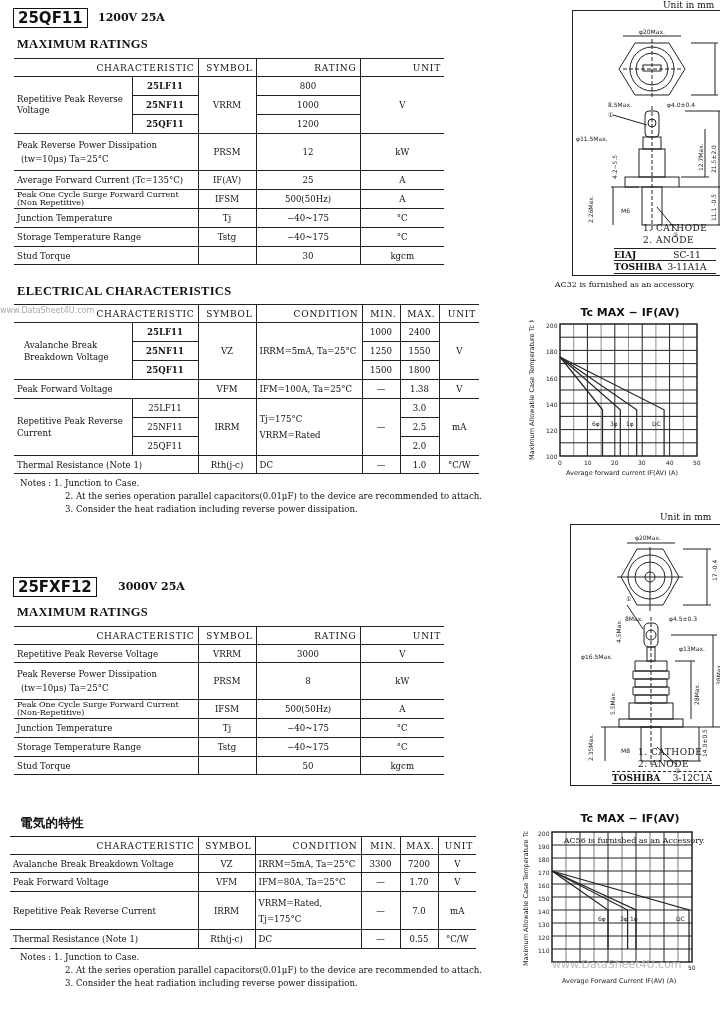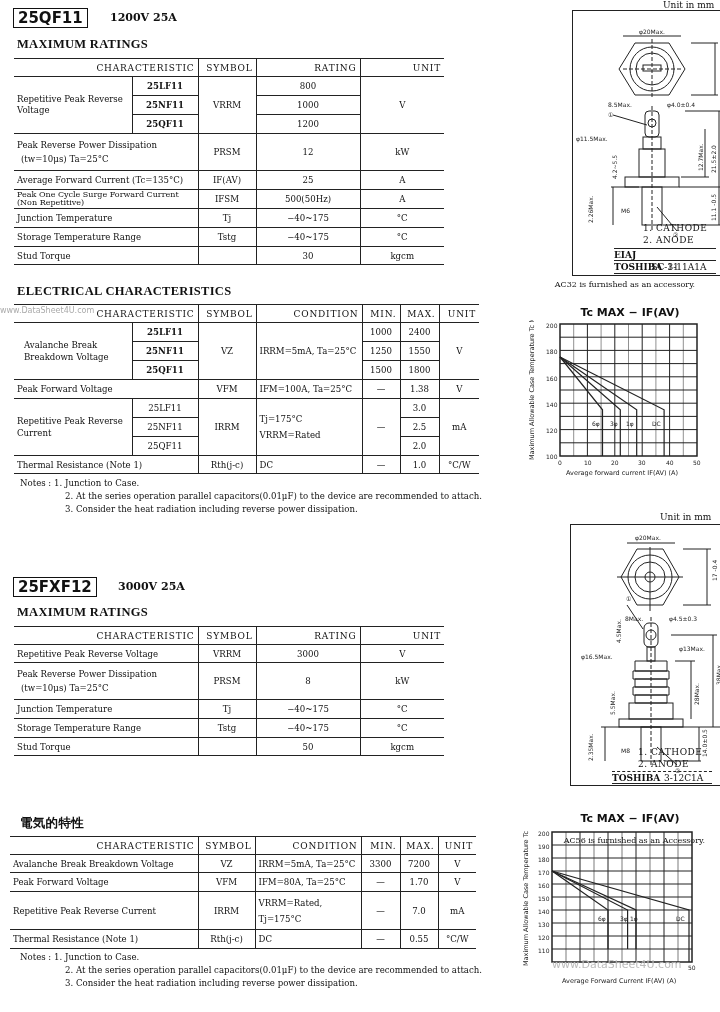--- a/index.html
+++ b/index.html
@@ -26,21 +26,21 @@
   .pin-labels { font-size: 9px; line-height: 12px; letter-spacing: 0.5px; }
   .code-table { font-size: 9px; }
   .watermark { color: #aaa; font-family: "DejaVu Sans", sans-serif; font-size: 8px; }
 </style>
 </head>
 <body>
 
 <div class="abs part-box" style="left:13px;top:8px;">
   <span>25QF11</span>
 </div>
-<div class="abs part-spec" style="left:110px;top:11px;">1200V  25A</div>
+<div class="abs part-spec" style="left:98px;top:11px;">1200V  25A</div>
 
 <div class="abs section-title" style="left:17px;top:37px;">MAXIMUM RATINGS</div>
 
 <table style="left:14px;top:58px;width:430px;border-top:1.5px solid #111;border-bottom:1.5px solid #111;">
   <colgroup>
       <col style="width:118px">
       <col style="width:66px">
       <col style="width:58px">
       <col style="width:104px">
       <col style="width:84px">
@@ -249,21 +249,21 @@
       <text x="48" y="202">M6</text>
       <text x="35" y="106">①</text>
       <text x="100" y="226">②</text>
     </g>
   </svg>
   <div class="abs pin-labels" style="left:70px;top:211px;">
     <div>1. CATHODE</div>
     <div>2. ANODE</div>
   </div>
   <div class="abs code-table" style="left:41px;top:237px;width:102px;border-top:1px solid #222;border-bottom:1px solid #222;">
-    <div style="display:flex;border-bottom:1px solid #222;height:12px;line-height:12px;flex-direction:column;">
+    <div style="display:flex;border-bottom:1px solid #222;height:12px;line-height:12px;">
       <span style="width:44px;font-weight:bold">EIAJ</span>
       <span style="flex:1;text-align:center">SC-11</span>
     </div>
     <div style="display:flex;height:12px;line-height:12px;">
       <span style="width:44px;font-weight:bold">TOSHIBA</span>
       <span style="flex:1;text-align:center">3-11A1A</span>
     </div>
   </div>
 </div>
 <div class="abs caption" style="left:545px;top:280px;width:160px;">AC32 is furnished as an accessory.</div>
@@ -347,20 +347,26 @@
   <tr style="height:37px">
     <td class="l">
       <div>Peak Reverse Power Dissipation</div>
       <div style="margin-top:4px;padding-left:4px">(tw=10μs)   Ta=25°C</div>
     </td>
     <td class="c">PRSM</td>
     <td class="c">8</td>
     <td class="c">kW</td>
   </tr>
   <tr style="height:19px">
+    <td class="l" style="font-size:8px;line-height:8px">Peak One Cycle Surge Forward Current (Non-Repetitive)</td>
+    <td class="c">IFSM</td>
+    <td class="c">500(50Hz)</td>
+    <td class="c">A</td>
+  </tr>
+  <tr style="height:19px">
     <td class="l">Junction Temperature</td>
     <td class="c">Tj</td>
     <td class="c">−40~175</td>
     <td class="c">°C</td>
   </tr>
   <tr style="height:19px">
     <td class="l">Storage Temperature Range</td>
     <td class="c">Tstg</td>
     <td class="c">−40~175</td>
     <td class="c">°C</td>
@@ -492,21 +498,21 @@
       <text x="55" y="76">①</text>
       <text x="104" y="248">②</text>
     </g>
   </svg>
   <div class="abs pin-labels" style="left:67px;top:221px;">
     <div>1. CATHODE</div>
     <div>2. ANODE</div>
   </div>
   <div class="abs code-table" style="left:41px;top:246px;width:100px;border-top:1px dashed #222;border-bottom:1px solid #222;height:13px;line-height:12px;display:flex;">
     <span style="width:52px;font-weight:bold">TOSHIBA</span>
-    <span style="flex:1;">3-12C1A</span>
+    <span style="flex:1;text-align:right">3-12C1A</span>
   </div>
 </div>
 <div class="abs caption" style="left:545px;top:836px;width:160px;text-align:right;">AC56 is furnished as an Accessory.</div>
 
 <div class="abs chart-title" style="left:560px;top:812px;width:140px;">Tc MAX − IF(AV)</div>
 <svg class="abs" style="left:512px;top:828px;" width="208" height="175">
   <g stroke="#222" stroke-width="1" fill="none">
     <rect x="40" y="4" width="140" height="130" stroke-width="1.5"></rect>
     <line x1="68" y1="4" x2="68" y2="134"></line>
       <line x1="96" y1="4" x2="96" y2="134"></line>

